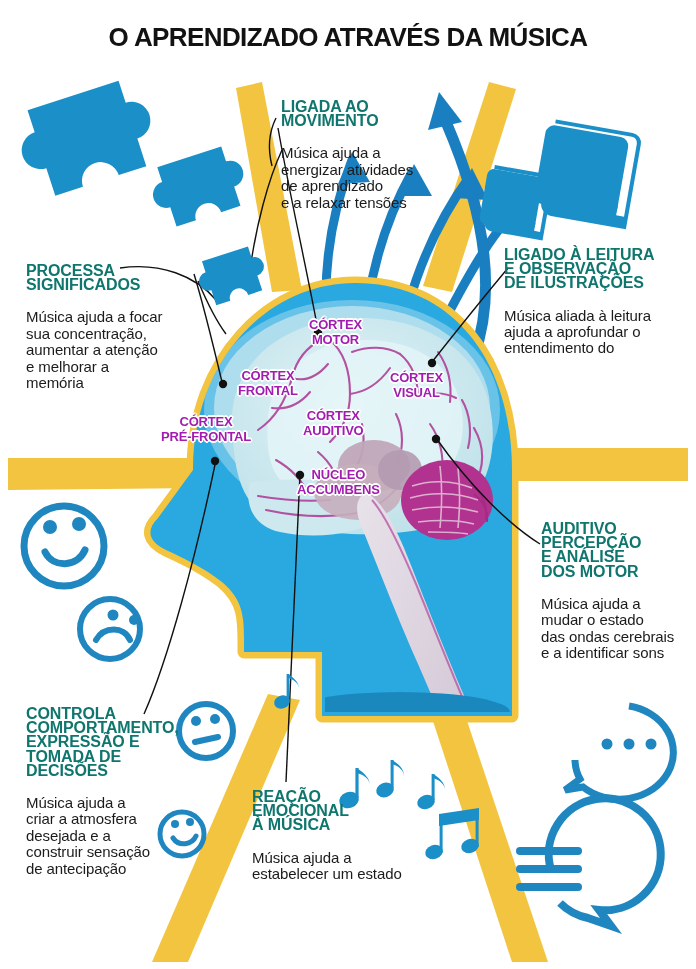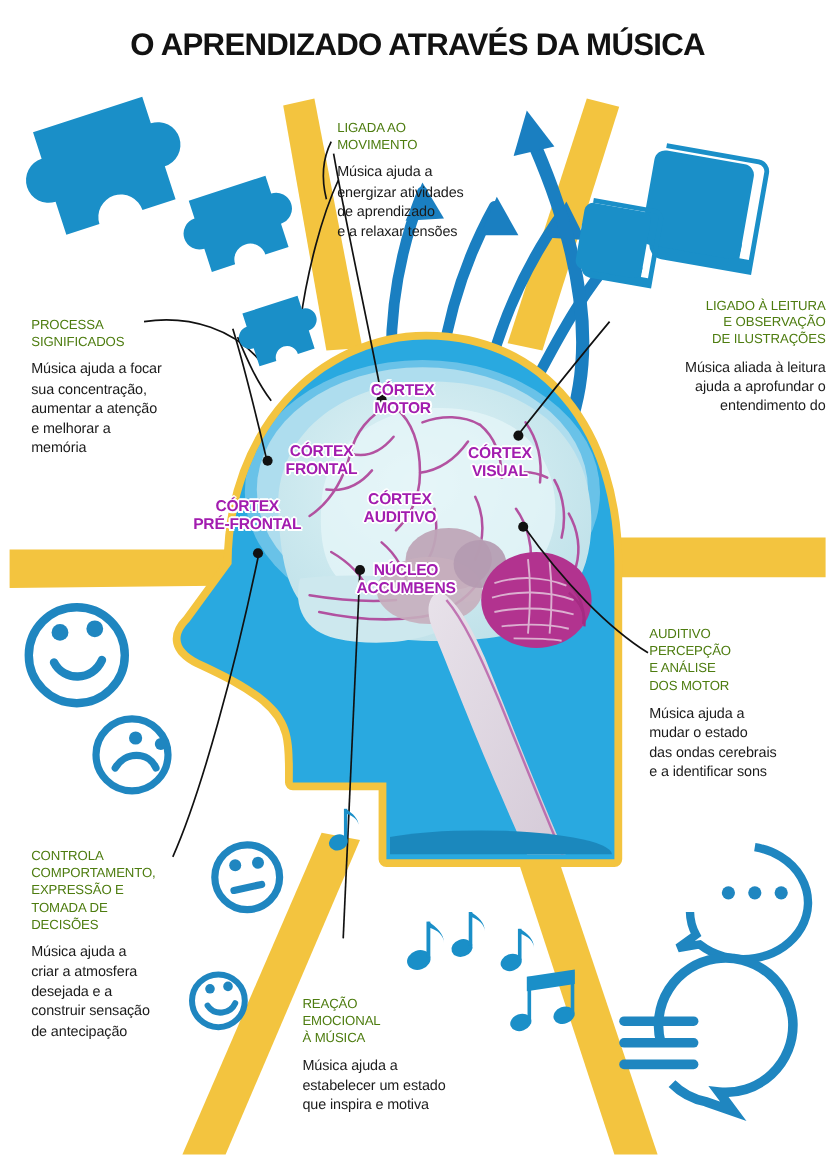--- a/index.html
+++ b/index.html
@@ -42,41 +42,41 @@
   #art {
     position: absolute;
     left: 0; top: 0;
     width: 696px;
     height: 969px;
   }
 
   
   .callout { position: absolute; }
   .callout .hd {
-    font-size: 11px;
-    font-weight: normal;
+    font-size: 16px;
+    font-weight: bold;
     line-height: 14.2px;
-    color: #4d7c0f;
+    color: #0f766e;
     letter-spacing: -0.1px;
   }
   .callout .bd {
-    font-size: 12px;
+    font-size: 15px;
     font-weight: normal;
     line-height: 16.4px;
     color: #1b1b1b;
-    margin-top: 7px;
+    margin-top: 17px;
     letter-spacing: -0.1px;
   }
 
   #co-movimento  { left: 281px; top: 100px; width: 150px; }
   #co-processa   { left: 26px;  top: 264px; width: 150px; }
-  #co-leitura    { left: 518px; top: 248px; width: 170px; text-align: right; }
+  #co-leitura    { left: 504px; top: 248px; width: 170px; }
   #co-envolve    { left: 541px; top: 522px; width: 152px; }
   #co-controla   { left: 26px;  top: 707px; width: 160px; }
-  #co-reacao     { left: 252px; top: 830px; width: 175px; }
+  #co-reacao     { left: 252px; top: 790px; width: 175px; }
 
   
   .brainlabel {
     position: absolute;
     font-size: 13px;
     font-weight: bold;
     line-height: 14.6px;
     text-align: center;
     color: #a21caf;
     letter-spacing: -0.2px;
@@ -445,21 +445,20 @@
 
   <div class="callout" id="co-reacao">
     <div class="hd">
       <div>REAÇÃO</div>
       <div>EMOCIONAL</div>
       <div>À MÚSICA</div>
     </div>
     <div class="bd">
       <div>Música ajuda a</div>
       <div>estabelecer um estado</div>
-      <div>que inspira e motiva</div>
     </div>
   </div>
 
   <div class="brainlabel" id="bl-motor">
     <div>CÓRTEX</div>
     <div>MOTOR</div>
   </div>
   <div class="brainlabel" id="bl-frontal">
     <div>CÓRTEX</div>
     <div>FRONTAL</div>

